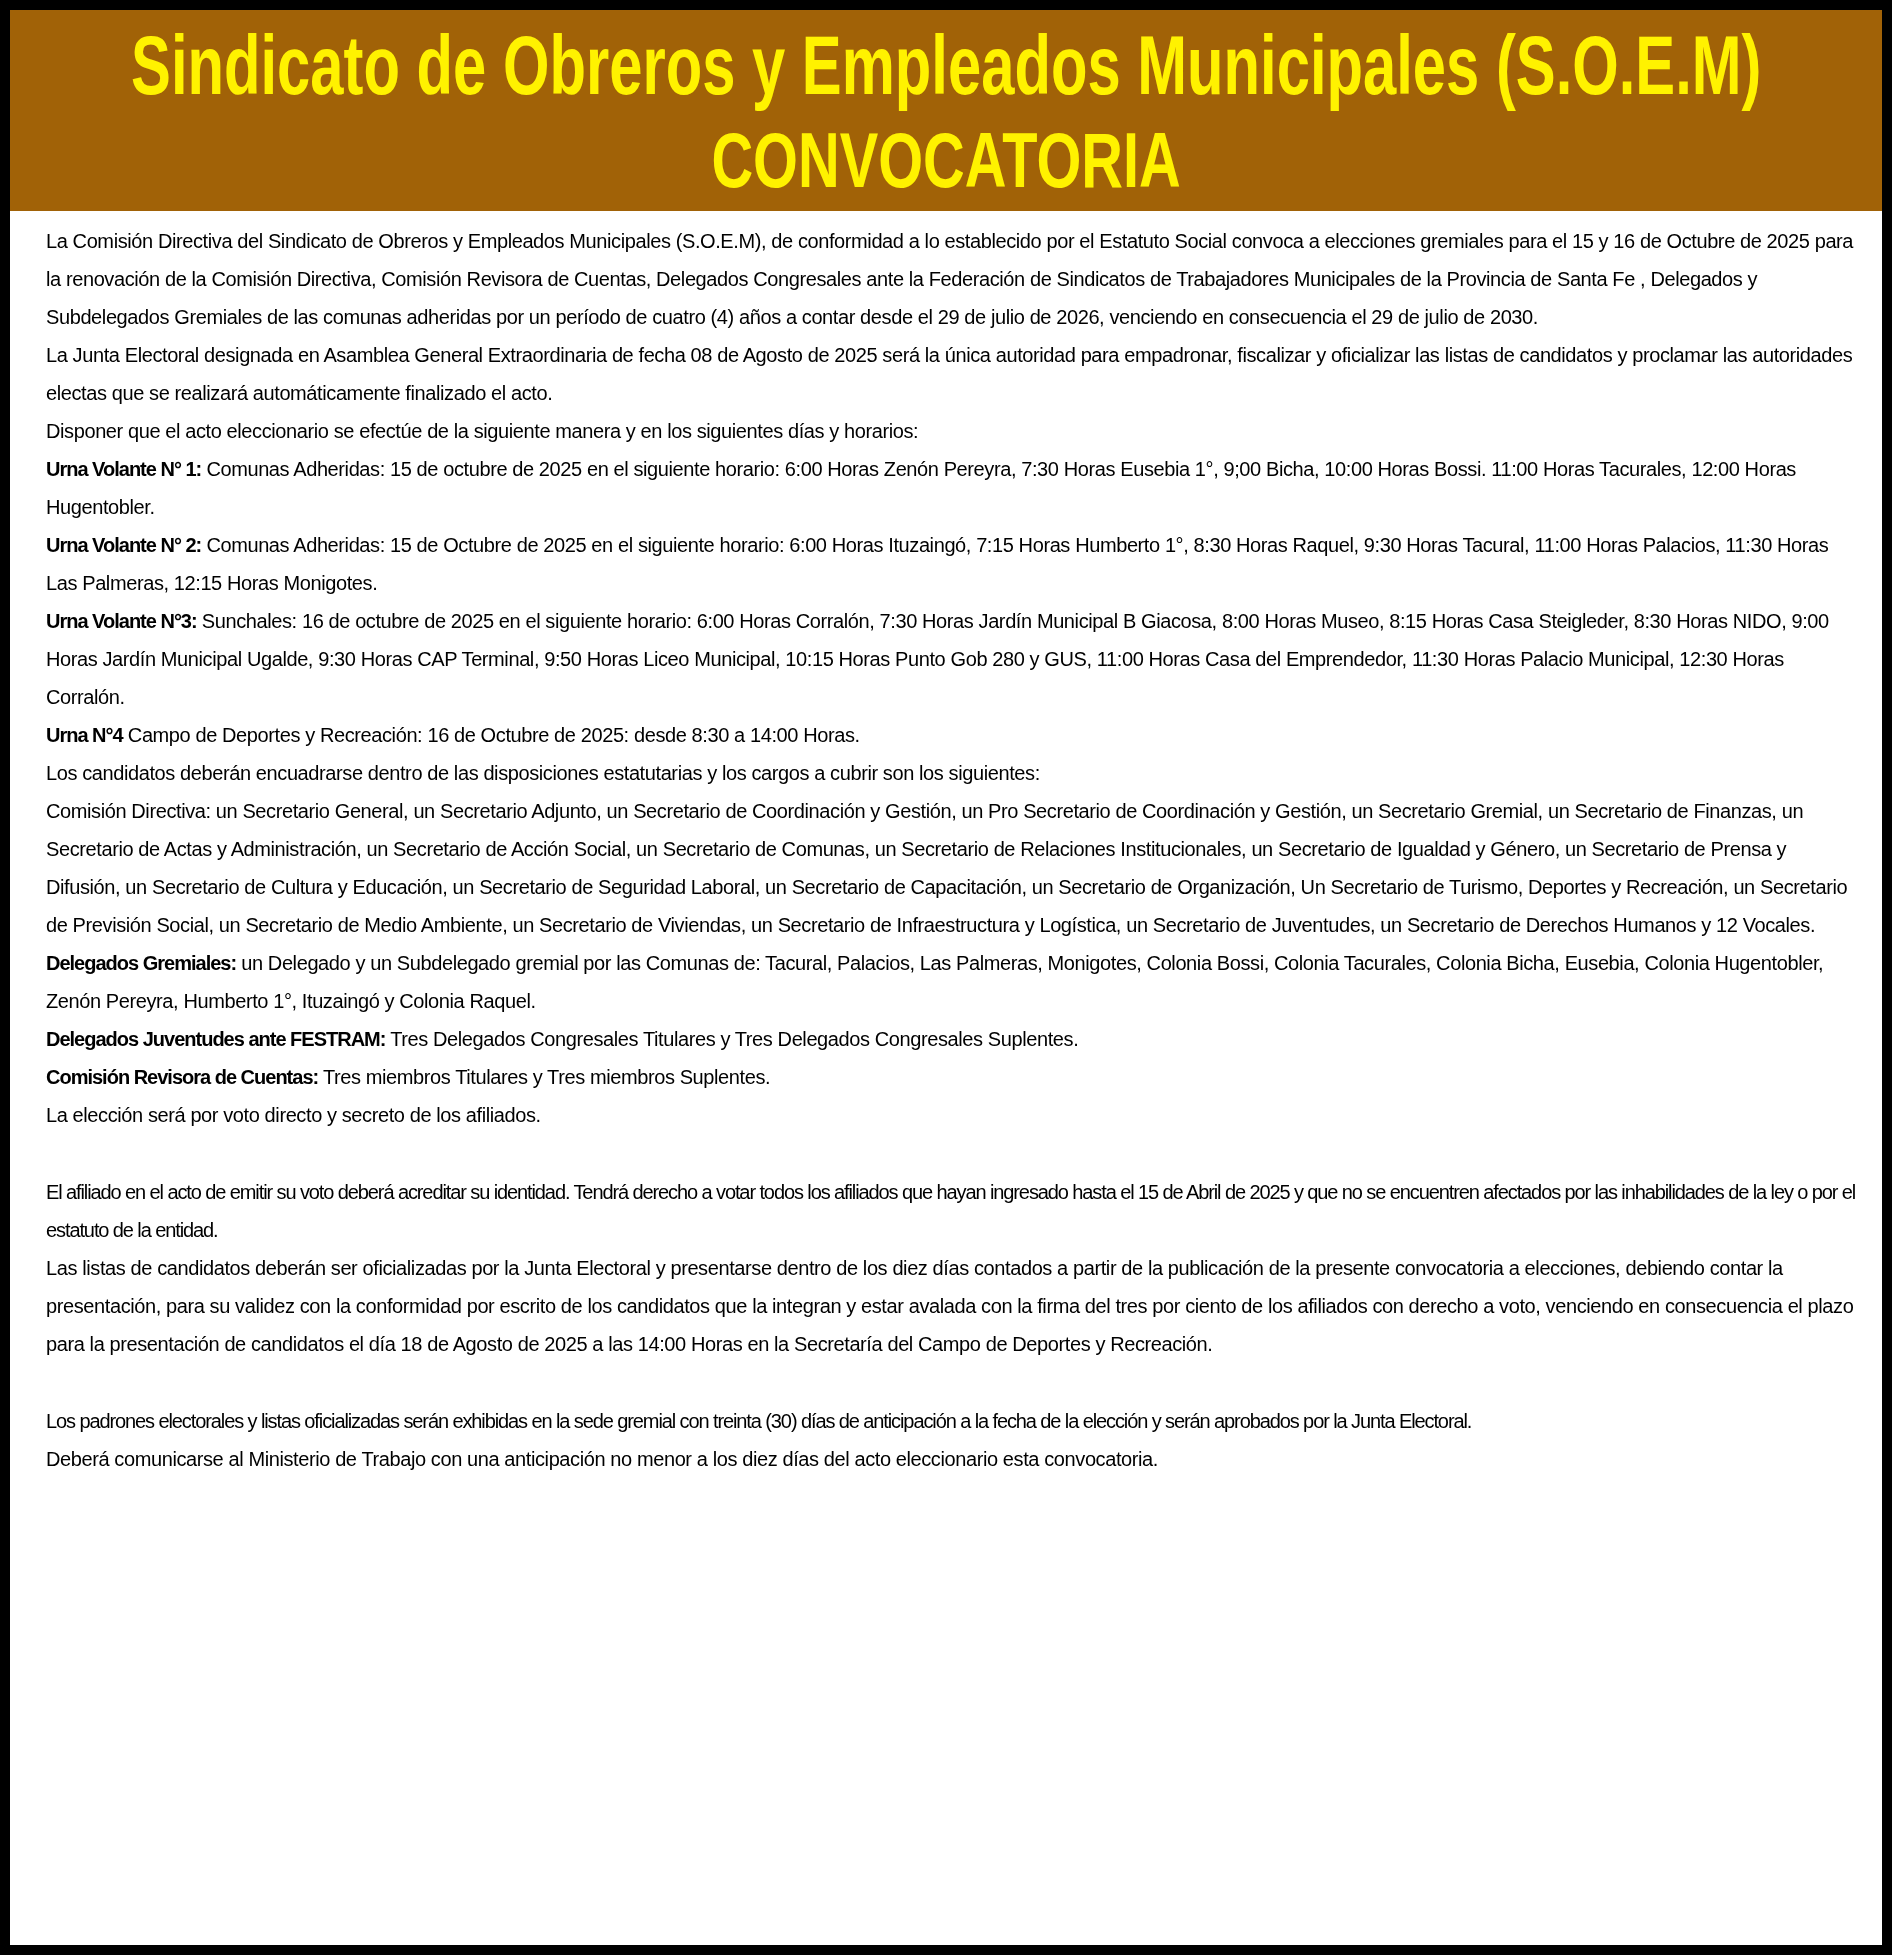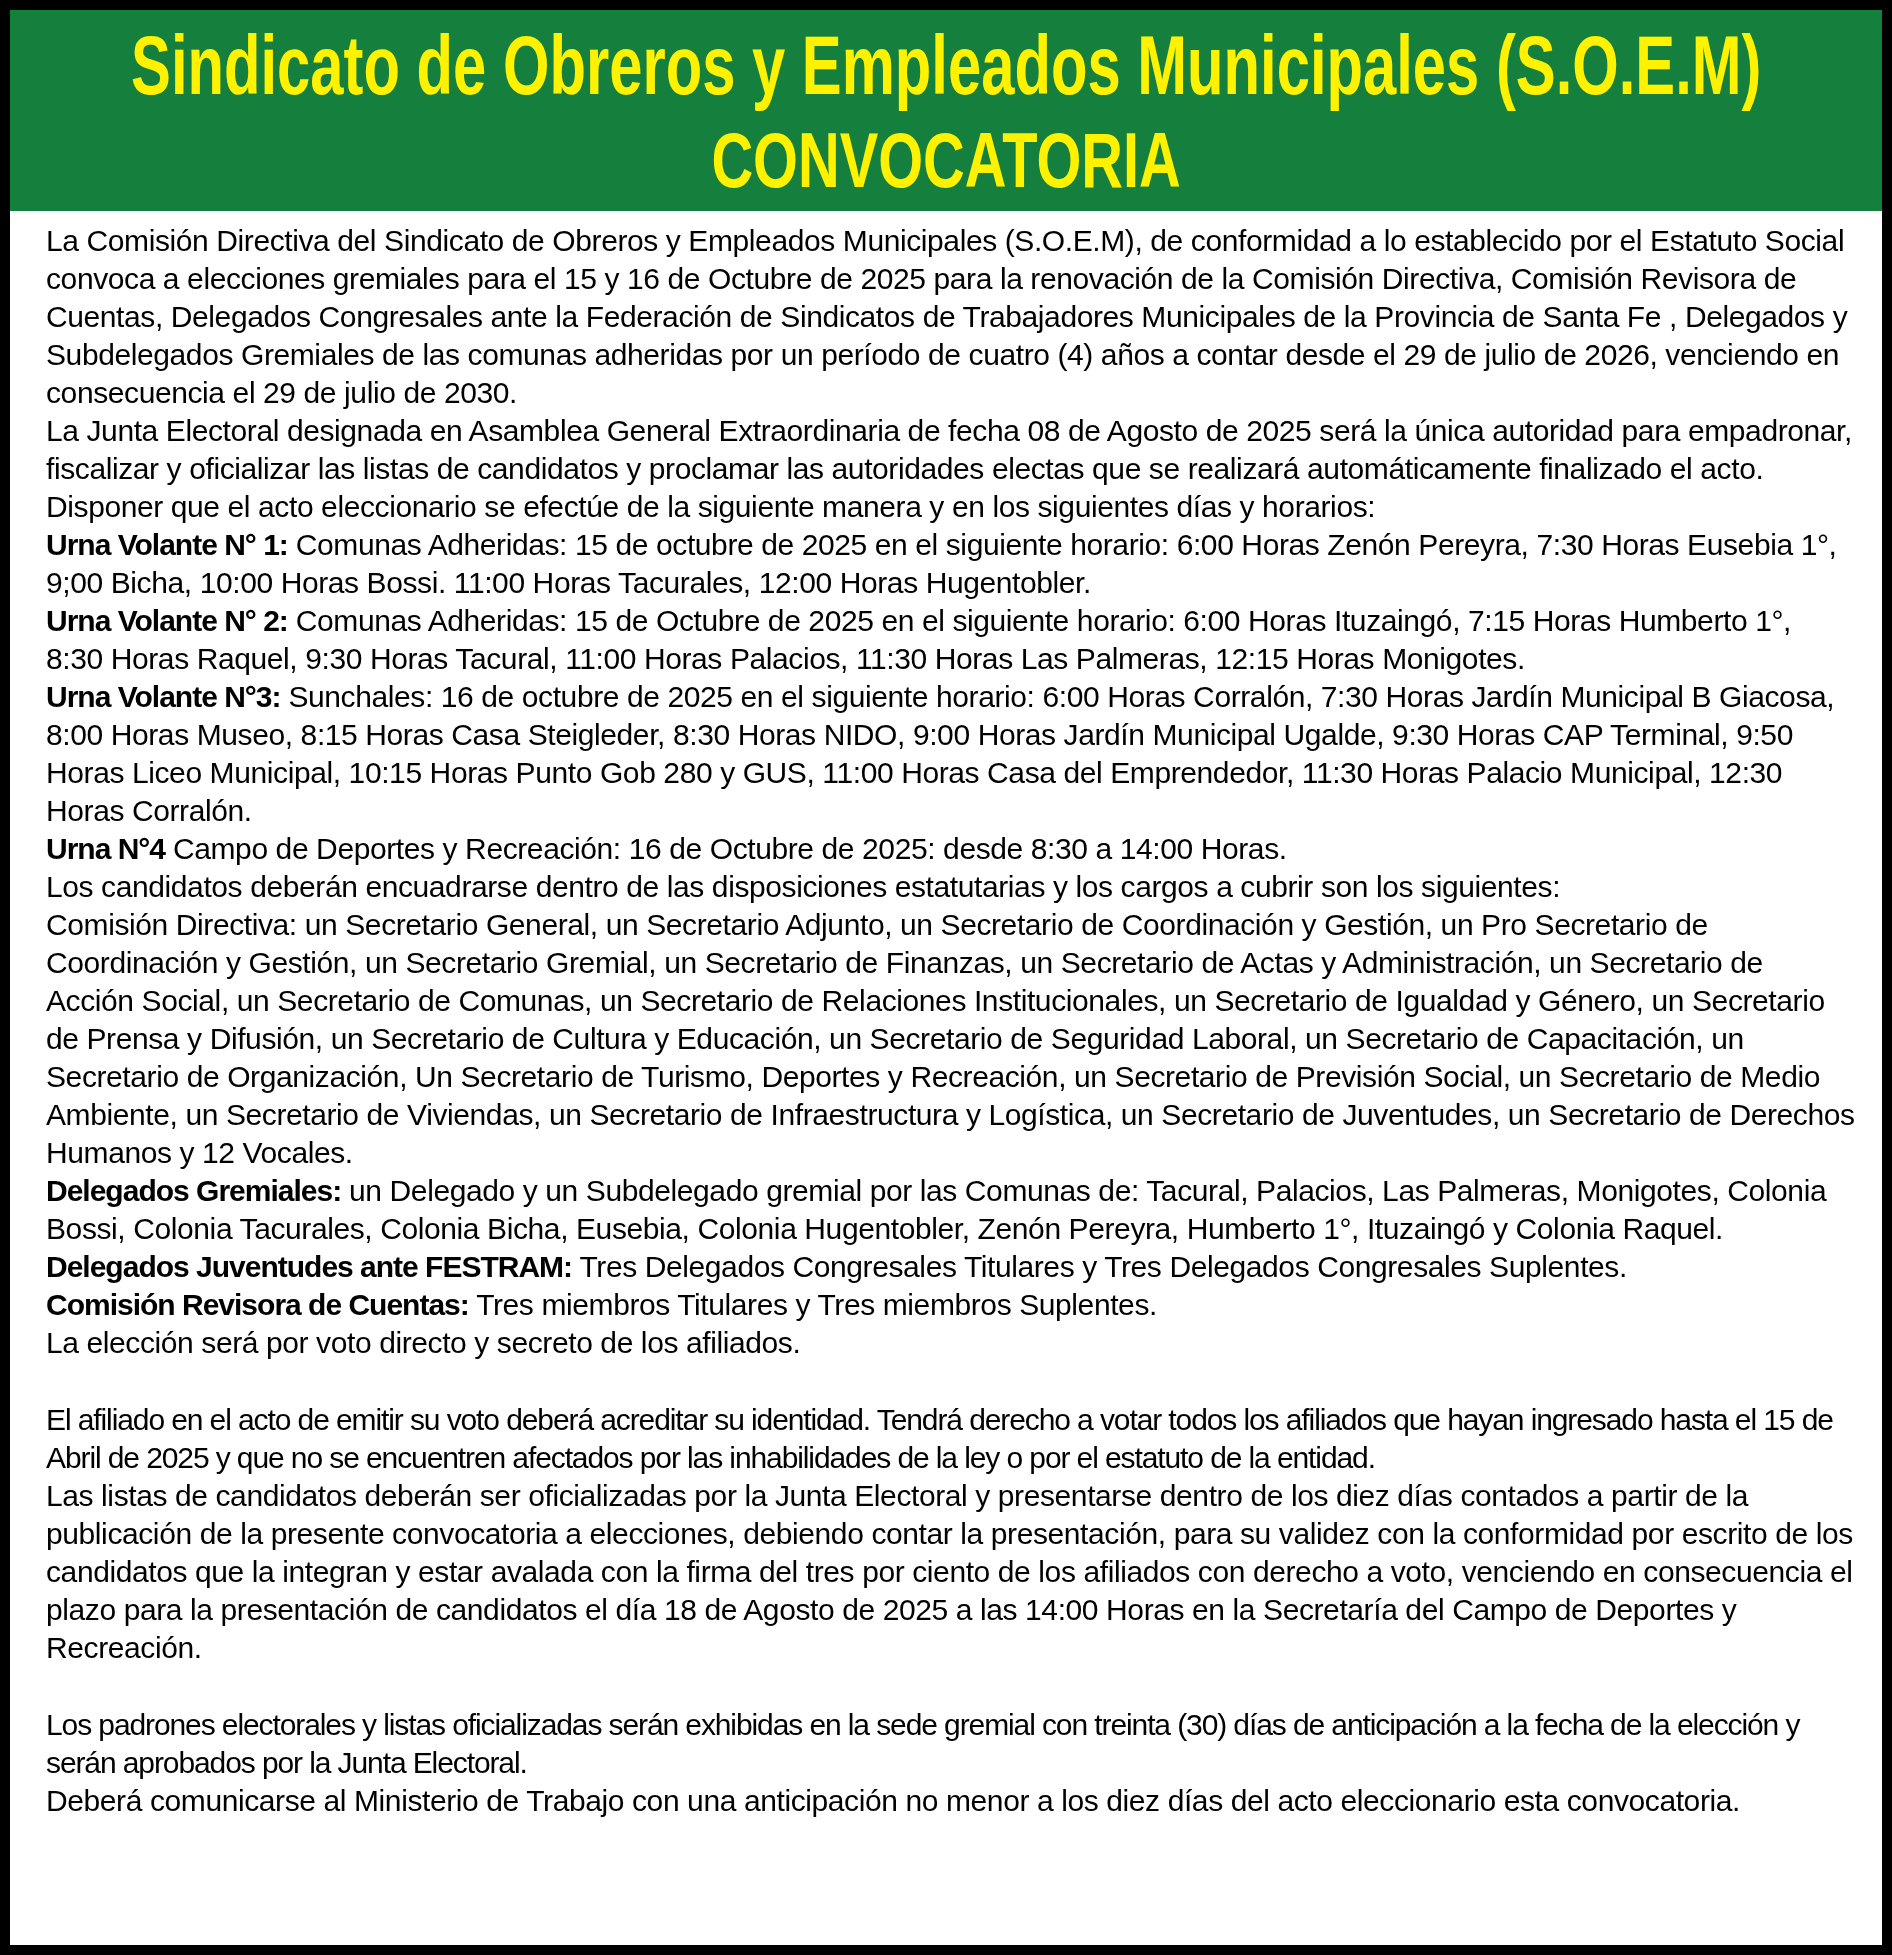--- a/index.html
+++ b/index.html
@@ -34,38 +34,38 @@
     transform-origin: center;
   }
   .header-subtitle {
     font-size: 78px;
     transform: scaleX(0.74);
     transform-origin: center;
   }
   .doc-body {
     padding: 11px 26.4px 0 36px;
     color: #000000;
-    font-size: 30px;
+    font-size: 20px;
     line-height: 38px;
     letter-spacing: -0.4px;
   }
   .doc-body p { margin: 0; }
   .doc-body p.italic { }
   .doc-body p.condensed { letter-spacing: -1.1px; margin-top: 39px; }
   .doc-body strong {
     font-weight: bold;
     letter-spacing: -1px;
     margin-top: 48px;
   }
 </style>
 </head>
 <body>
 
 <div class="page">
-  <div class="header" style="background: #15803d;">
+  <div class="header" style="background: #a16207;">
     <div class="header-line header-title" style="color: rgb(255, 242, 0);">Sindicato de Obreros y Empleados Municipales  (S.O.E.M)</div>
     <div class="header-line header-subtitle" style="color: rgb(255, 242, 0);">CONVOCATORIA</div>
   </div>
   <div class="doc-body">
       <p>La Comisión Directiva del Sindicato de Obreros y Empleados Municipales   (S.O.E.M), de conformidad a lo establecido por el Estatuto Social convoca a elecciones gremiales para el 15 y 16 de Octubre de 2025 para la renovación de la Comisión Directiva, Comisión Revisora de Cuentas, Delegados Congresales ante la Federación de Sindicatos de Trabajadores Municipales de la Provincia de Santa Fe , Delegados y Subdelegados Gremiales de las comunas adheridas  por un período de cuatro (4) años a contar desde el 29 de julio de 2026, venciendo en consecuencia el 29 de julio de 2030.</p>
       <p>La Junta Electoral designada en Asamblea General Extraordinaria de fecha 08 de Agosto de 2025 será la única autoridad para empadronar, fiscalizar y oficializar las listas de candidatos y proclamar las autoridades electas que se realizará automáticamente finalizado el acto.</p>
       <p>Disponer que el acto eleccionario se efectúe de la siguiente manera y en los siguientes días y horarios:</p>
       <p><strong>Urna Volante N° 1:</strong> Comunas Adheridas: 15 de octubre de 2025 en el siguiente horario:  6:00 Horas Zenón Pereyra,  7:30 Horas Eusebia 1°, 9;00 Bicha, 10:00 Horas Bossi. 11:00 Horas Tacurales, 12:00 Horas Hugentobler.</p>
       <p><strong>Urna Volante N° 2:</strong> Comunas Adheridas: 15 de Octubre de 2025 en el siguiente horario:  6:00 Horas Ituzaingó, 7:15 Horas Humberto 1°, 8:30 Horas Raquel, 9:30 Horas Tacural, 11:00 Horas Palacios, 11:30 Horas Las Palmeras, 12:15 Horas Monigotes.</p>
       <p><strong>Urna Volante N°3:</strong>  Sunchales:  16 de octubre de 2025 en el siguiente horario: 6:00 Horas Corralón, 7:30 Horas Jardín Municipal B Giacosa, 8:00 Horas Museo, 8:15 Horas Casa Steigleder, 8:30 Horas NIDO, 9:00 Horas Jardín Municipal Ugalde, 9:30 Horas CAP Terminal, 9:50 Horas Liceo Municipal, 10:15 Horas Punto Gob 280 y GUS, 11:00 Horas Casa del Emprendedor, 11:30 Horas Palacio Municipal, 12:30 Horas Corralón.</p>

